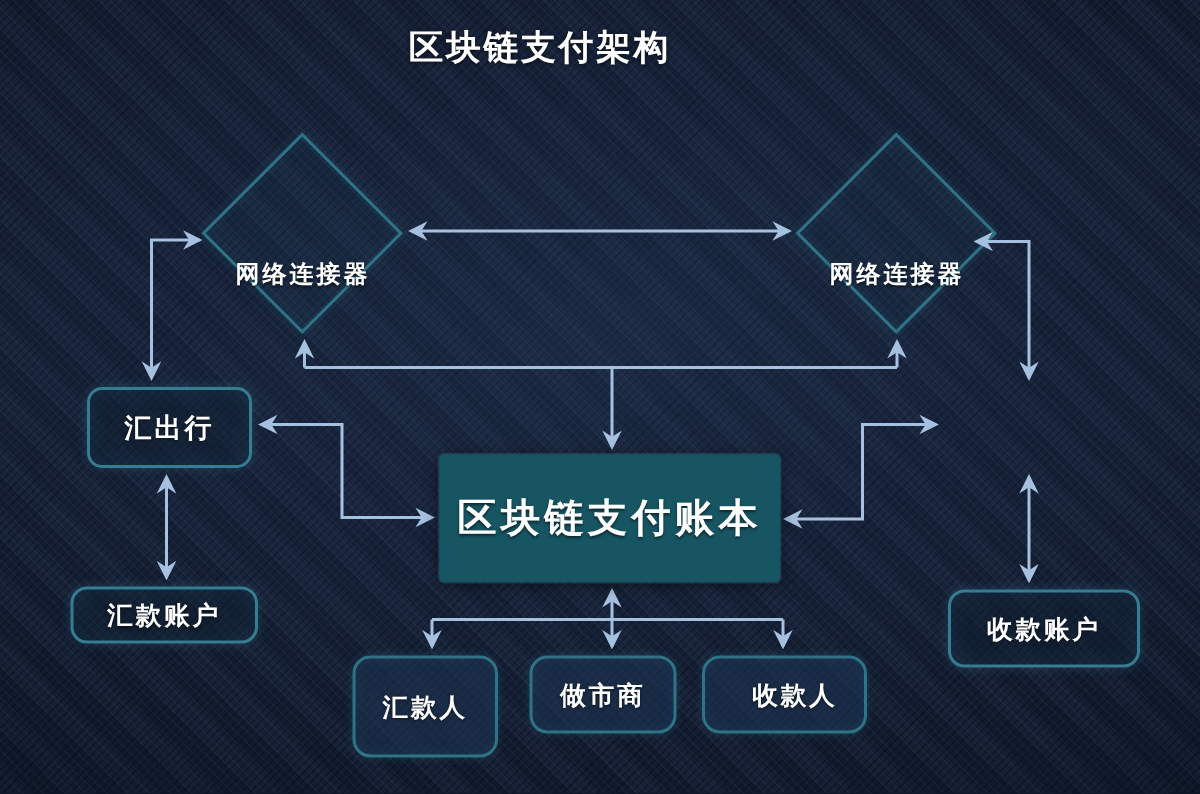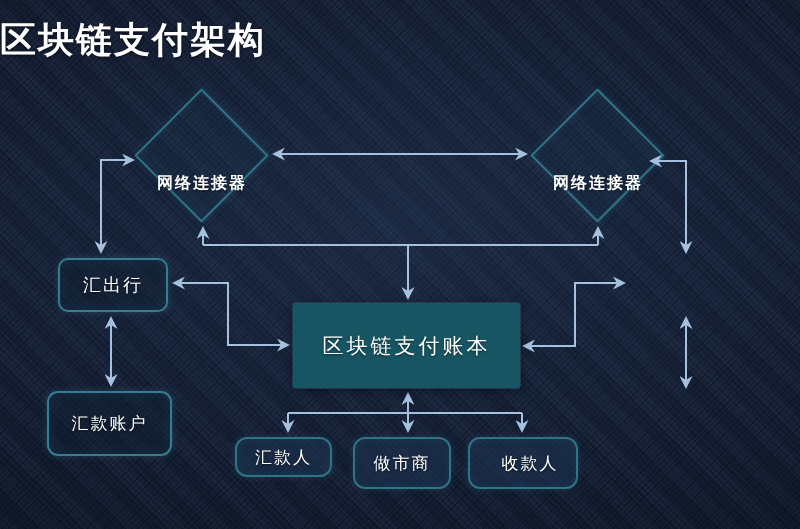--- a/index.html
+++ b/index.html
@@ -7,42 +7,42 @@
     position:relative;width:800px;height:529px;overflow:hidden;
     font-family:"DejaVu Sans","Liberation Sans",sans-serif;
     background-color:#131d31;
     background-image:
       radial-gradient(ellipse 120% 95% at 50% 42%, rgba(46,70,110,0.30) 0%, rgba(10,16,30,0.05) 55%, rgba(2,6,14,0.55) 100%),
       repeating-linear-gradient(45deg, rgba(138,168,215,0.055) 0px, rgba(138,168,215,0.055) 1px, transparent 1px, transparent 5px),
       repeating-linear-gradient(-45deg, rgba(8,12,22,0.45) 0px, rgba(8,12,22,0.45) 1px, transparent 1px, transparent 4px),
       repeating-linear-gradient(45deg, rgba(150,180,230,0.035) 0px, rgba(150,180,230,0.035) 14px, transparent 14px, transparent 30px);
   }
   .title{
-    position:absolute;left:0;top:16px;width:720px;
-    color:#ffffff;font-size:36px;font-weight:bold;letter-spacing:2px;
+    position:absolute;left:0;top:16px;width:720px;text-align:center;
+    color:#ffffff;font-size:23px;font-weight:bold;letter-spacing:2px;
     text-shadow:0 1px 3px rgba(0,0,0,0.6);
   }
   .node{
     position:absolute;display:flex;align-items:center;justify-content:center;
-    box-sizing:border-box;color:#ffffff;font-weight:normal;letter-spacing:2px;
+    box-sizing:border-box;color:#ffffff;font-weight:bold;letter-spacing:2px;
     text-shadow:0 1px 2px rgba(0,0,0,0.55);
   }
   .outline-box{
     border:2px solid #377d91;border-radius:10px;font-size:18px;
     background:rgba(14,32,50,0.40);
     box-shadow:0 0 7px rgba(64,150,175,0.28), inset 0 0 14px rgba(42,110,135,0.18);
   }
   .account-box{font-size:17px;border-radius:11px;}
   .bottom-box{
     border:2px solid #2e7486;border-radius:12px;font-size:17px;
     background:rgba(30,52,84,0.55);
     box-shadow:0 0 6px rgba(64,150,175,0.22), inset 0 0 10px rgba(42,110,135,0.15);
   }
   .ledger{
-    background:#175563;border-radius:3px;font-size:21px;letter-spacing:3px;
+    background:#175563;border-radius:3px;font-size:26px;letter-spacing:3px;
     box-shadow:0 0 0 1px rgba(70,150,170,0.25), 0 2px 10px rgba(0,0,0,0.45);
   }
   .diamond{
     position:absolute;width:95px;height:95px;box-sizing:border-box;
     border:2px solid #2f7387;transform:rotate(45deg);
     background:rgba(34,76,102,0.10);
     box-shadow:0 0 8px rgba(60,140,165,0.22), inset 0 0 10px rgba(45,115,140,0.14);
   }
   .diamond-label{
     position:absolute;width:150px;text-align:center;color:#ffffff;
@@ -87,22 +87,23 @@
       <path d="M288,413 L288,431" marker-end="url(#ah)"></path>
       <path d="M522,413 L522,431" marker-end="url(#ah)"></path>
     </g>
   </svg>
 
   <div class="node outline-box" style="left:58px;top:258px;width:110px;height:54px;">汇出行</div>
 
 
   <div class="node ledger" style="left:293px;top:303px;width:227px;height:85px;">区块链支付账本</div>
 
-  <div class="node outline-box account-box" style="left:47px;top:391px;width:125px;height:65px;">汇款账户</div>
+  <div class="node outline-box account-box" style="left:47px;top:391px;width:125px;height:38px;">汇款账户</div>
 
+  <div class="node outline-box account-box" style="left:632px;top:393px;width:128px;height:52px;">收款账户</div>
 
-  <div class="node bottom-box" style="left:235px;top:437px;width:97px;height:40px;">汇款人</div>
+  <div class="node bottom-box" style="left:235px;top:437px;width:97px;height:68px;">汇款人</div>
 
   <div class="node bottom-box" style="left:353px;top:437px;width:98px;height:52px;">做市商</div>
 
   <div class="node bottom-box" style="left:468px;top:437px;width:110px;height:52px;padding-left:14px;">收款人</div>
 
 </div>
 
 </body></html>

